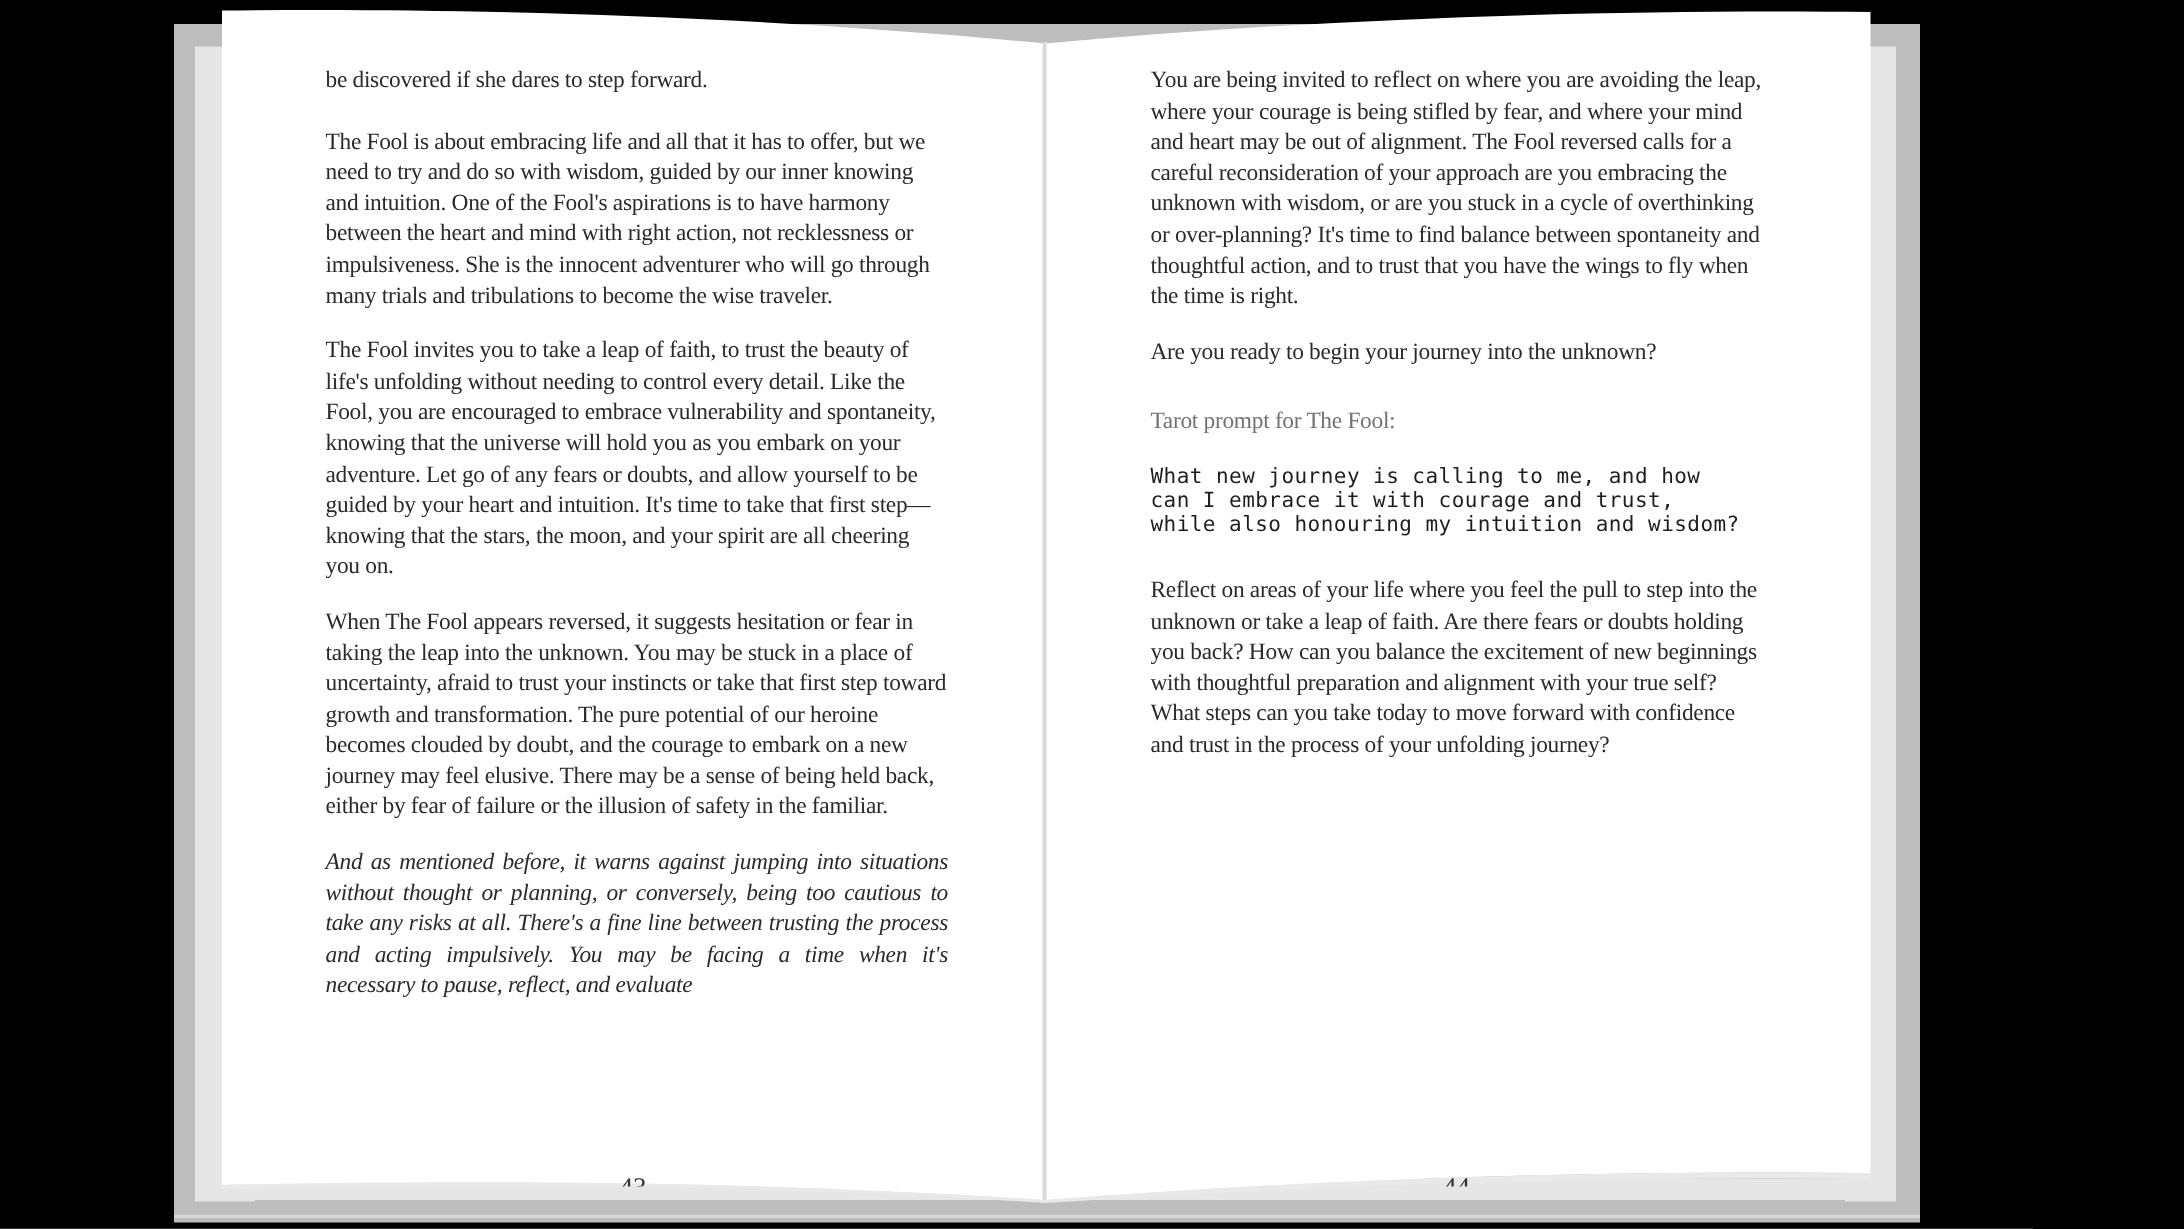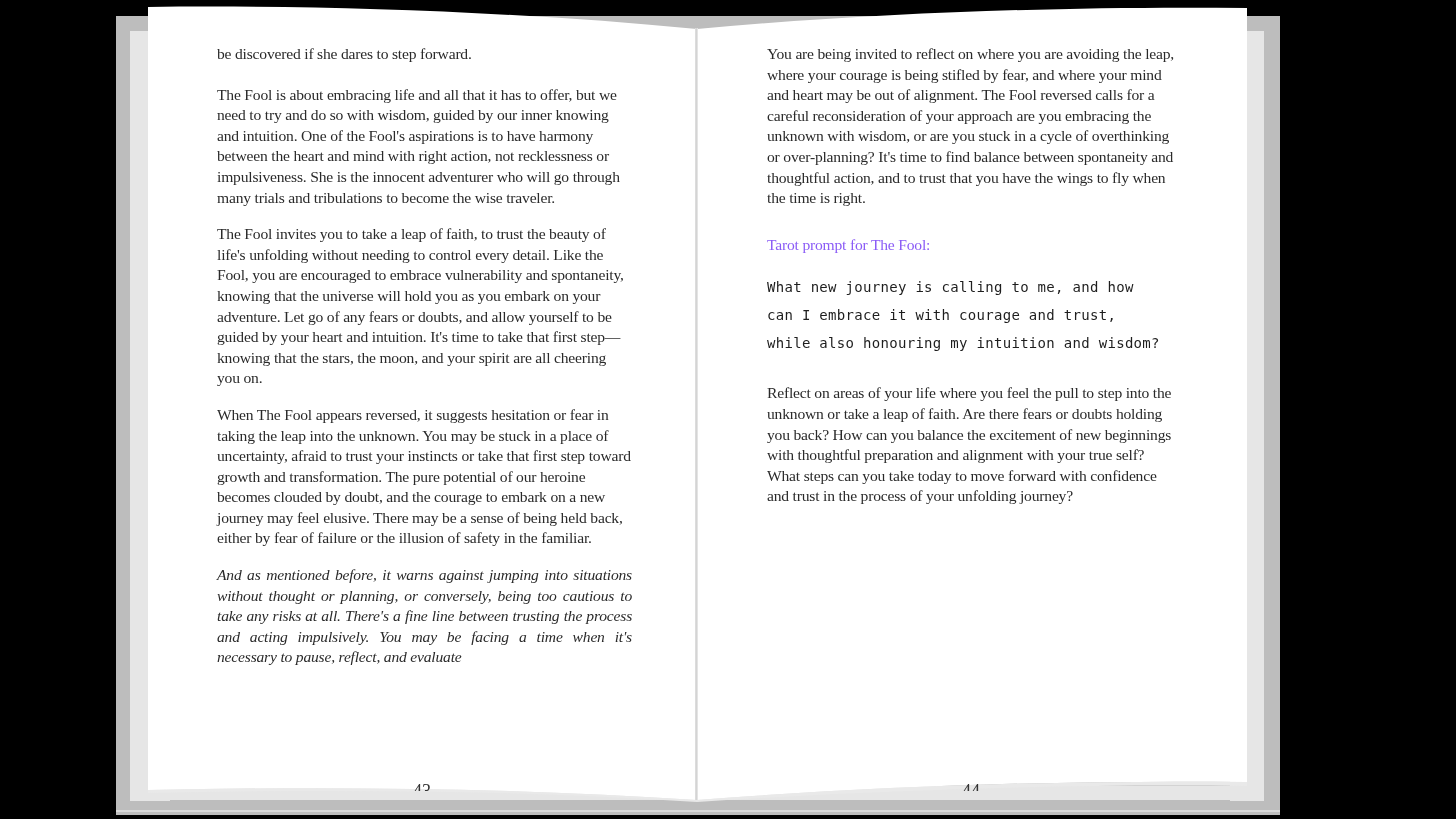--- a/index.html
+++ b/index.html
@@ -36,28 +36,28 @@
     color: #2a2a2a;
     font-size: 15.6px;
     line-height: 20.6px;
     letter-spacing: -0.2px;
   }
   .page-text p { margin: 0 0 16px 0; }
   .left-text { left: 217px; top: 44px; width: 415px; }
   .right-text { left: 767px; top: 44px; width: 412px; }
   .justify { text-align: justify; font-style: italic; }
   .heading {
-    color: #8b5cf6;
+    color: #737373;
     margin: 26px 0 18px 0 !important;
     font-size: 15.6px;
   }
   .handwritten {
     font-family: "DejaVu Sans Mono", "Liberation Mono", monospace;
     font-size: 14px;
-    line-height: 28px;
+    line-height: 16px;
     color: #1e1e1e;
     letter-spacing: 0.3px;
     margin: 0 0 26px 0 !important;
     width: 400px;
   }
   .pageno {
     position: absolute;
     font-family: "Liberation Serif", serif;
     font-size: 18px;
     color: #333;
@@ -96,18 +96,19 @@
     <p style="margin-bottom:20px">be discovered if she dares to step forward.</p>
     <p>The Fool is about embracing life and all that it has to offer, but we need to try and do so with wisdom, guided by our inner knowing and intuition. One of the Fool's aspirations is to have harmony between the heart and mind with right action, not recklessness or impulsiveness. She is the innocent adventurer who will go through many trials and tribulations to become the wise traveler.</p>
     <p>The Fool invites you to take a leap of faith, to trust the beauty of life's unfolding without needing to control every detail. Like the Fool, you are encouraged to embrace vulnerability and spontaneity, knowing that the universe will hold you as you embark on your adventure. Let go of any fears or doubts, and allow yourself to be guided by your heart and intuition. It's time to take that first step—knowing that the stars, the moon, and your spirit are all cheering you on.</p>
     <p>When The Fool appears reversed, it suggests hesitation or fear in taking the leap into the unknown. You may be stuck in a place of uncertainty, afraid to trust your instincts or take that first step toward growth and transformation. The pure potential of our heroine becomes clouded by doubt, and the courage to embark on a new journey may feel elusive. There may be a sense of being held back, either by fear of failure or the illusion of safety in the familiar.</p>
     <p class="justify">And as mentioned before, it warns against jumping into situations without thought or planning, or conversely, being too cautious to take any risks at all. There's a fine line between trusting the process and acting impulsively. You may be facing a time when it's necessary to pause, reflect, and evaluate</p>
   </div>
   <div class="pageno pageno-left">43</div>
 
   <div class="page-text right-text">
     <p>You are being invited to reflect on where you are avoiding the leap, where your courage is being stifled by fear, and where your mind and heart may be out of alignment. The Fool reversed calls for a careful reconsideration of your approach are you embracing the unknown with wisdom, or are you stuck in a cycle of overthinking or over-planning? It's time to find balance between spontaneity and thoughtful action, and to trust that you have the wings to fly when the time is right.</p>
+    <p>Are you ready to begin your journey into the unknown?</p>
     <p class="heading">Tarot prompt for The Fool:</p>
     <p class="handwritten">What new journey is calling to me, and how can I embrace it with courage and trust, while also honouring my intuition and wisdom?</p>
     <p>Reflect on areas of your life where you feel the pull to step into the unknown or take a leap of faith. Are there fears or doubts holding you back? How can you balance the excitement of new beginnings with thoughtful preparation and alignment with your true self? What steps can you take today to move forward with confidence and trust in the process of your unfolding journey?</p>
   </div>
   <div class="pageno pageno-right">44</div>
 </div>
 
 </body></html>

